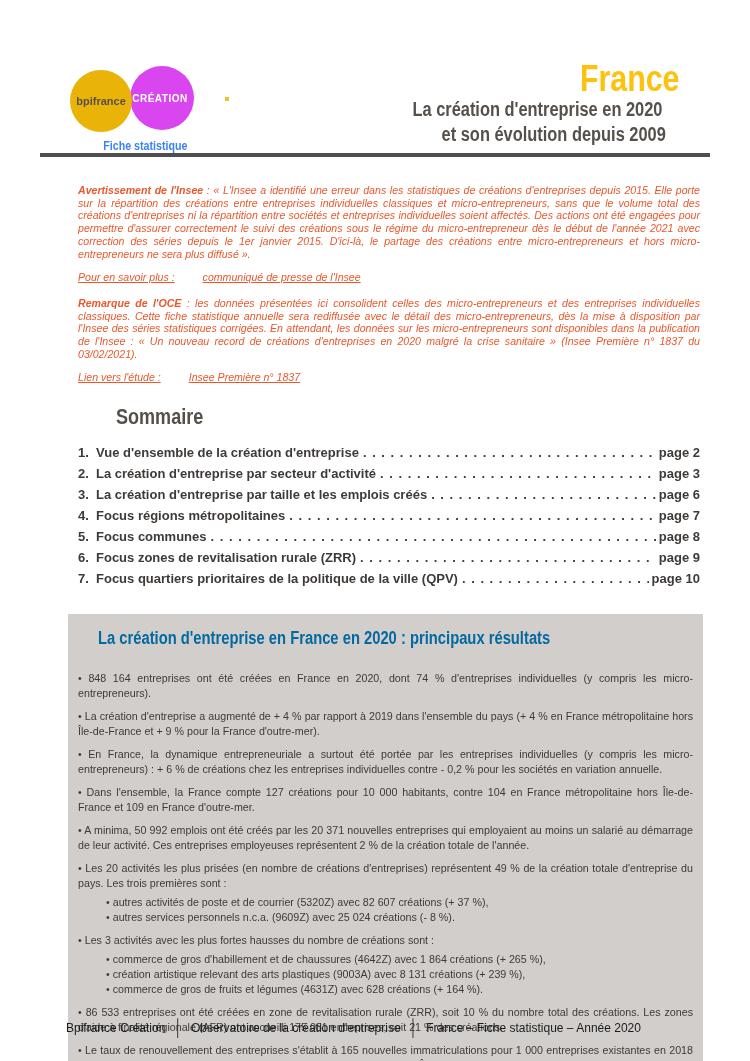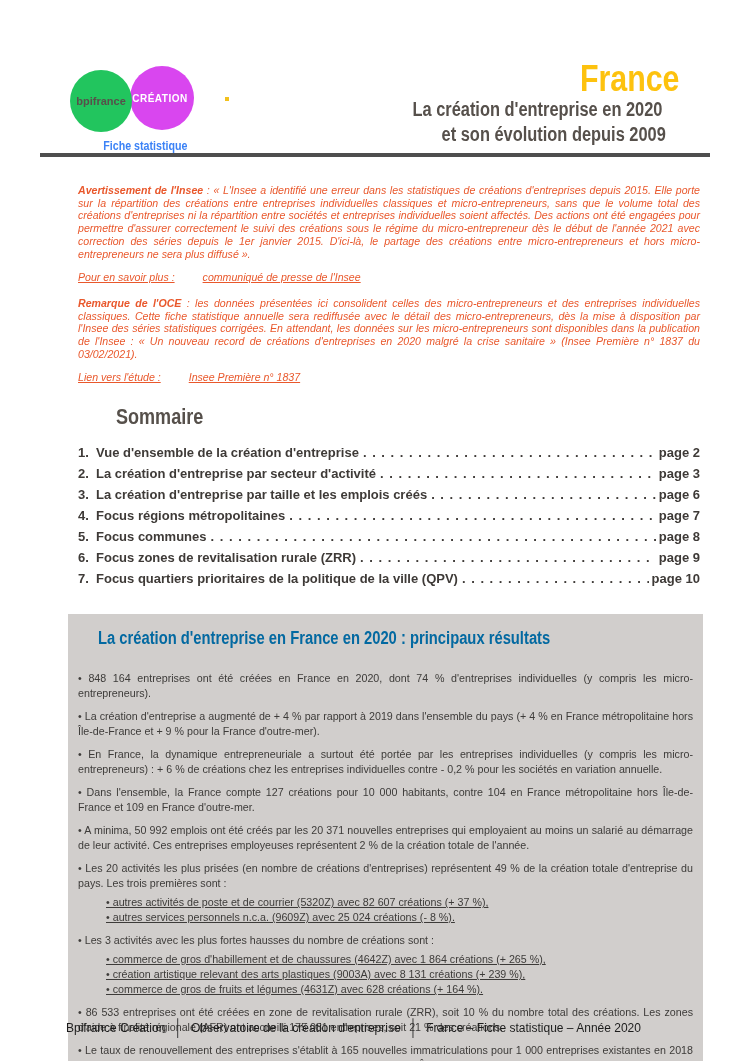--- a/index.html
+++ b/index.html
@@ -8,21 +8,21 @@
     width:750px; height:1061px;
     position:relative; overflow:hidden;
     font-family:"Liberation Sans", sans-serif;
     color:#3d3b39;
   }
   
   .header { position:relative; height:150px; }
   .logo-block { position:absolute; left:70px; top:66px; width:170px; }
   .logo-circles { position:relative; height:66px; }
   .circle { border-radius:50%; position:absolute; display:flex; align-items:center; justify-content:center; }
-  .circle-yellow { width:62px; height:62px; left:0; top:4px; background:#22c55e; z-index:2; }
+  .circle-yellow { width:62px; height:62px; left:0; top:4px; background:#eab308; z-index:2; }
   .circle-yellow span { color:#57504a; font-weight:bold; font-size:11px; }
   .circle-brown { width:64px; height:64px; left:60px; top:0; background:#d946ef; z-index:1; }
   .circle-brown span { color:#ffffff; font-weight:bold; font-size:10px; letter-spacing:.5px; position:relative; }
   .creation-dot { position:absolute; width:4px; height:4px; background:#f2c11d; left:37px; top:1px; }
   .logo-caption { margin-top:6px; text-align:center; width:150px;
     font-weight:bold; font-size:13px; color:#3b82f6; }
   .cond { display:inline-block; transform:scaleX(.82); transform-origin:center; white-space:nowrap; }
   .cond-left { display:inline-block; transform:scaleX(.82); transform-origin:left center; white-space:nowrap; }
   .title-block { position:absolute; left:170px; top:60px; width:520px; text-align:right; }
   .doc-title { font-size:37px; font-weight:bold; color:#fdc20e; line-height:1.0; }
@@ -43,21 +43,21 @@
     line-height:21px; cursor:pointer; }
   .toc-num { width:18px; flex:none; }
   .toc-label { white-space:nowrap; padding-right:4px; }
   .toc-dots { flex:1; overflow:hidden; white-space:nowrap; color:#3e3a37; }
   .toc-dots::after { content:". . . . . . . . . . . . . . . . . . . . . . . . . . . . . . . . . . . . . . . . . . . . . . . . . . . . . . . . . . . . . . . . . . . . . . . . . . . . . . . ."; letter-spacing:1px; }
   .toc-page { flex:none; padding-left:3px; }
   
   .results-box { margin:25px 47px 0 68px; width:635px; background:#d1cecc; padding:12px 10px 16px 10px; }
   .results-title { font-size:18px; font-weight:bold; color:#0369a1; margin:2px 0 22px 20px; }
   .bullet { text-align:justify; font-size:10.7px; line-height:15px; color:#3d3b39; margin-bottom:8px; }
-  .subs { margin:-4px 0 8px 28px;text-decoration:underline; }
+  .subs { margin:-4px 0 8px 28px; }
   .sub-bullet { text-align:left; font-size:10.7px; line-height:15px; color:#3d3b39; }
   
   .footer { position:absolute; left:66px; bottom:26px; font-size:12px; color:#1c1c1c; }
   .footer .sep { display:inline-block; margin:0 9px; transform:scaleY(1.35); }
 </style>
 </head>
 <body>
 
 <div class="header">
   <div class="logo-block">

